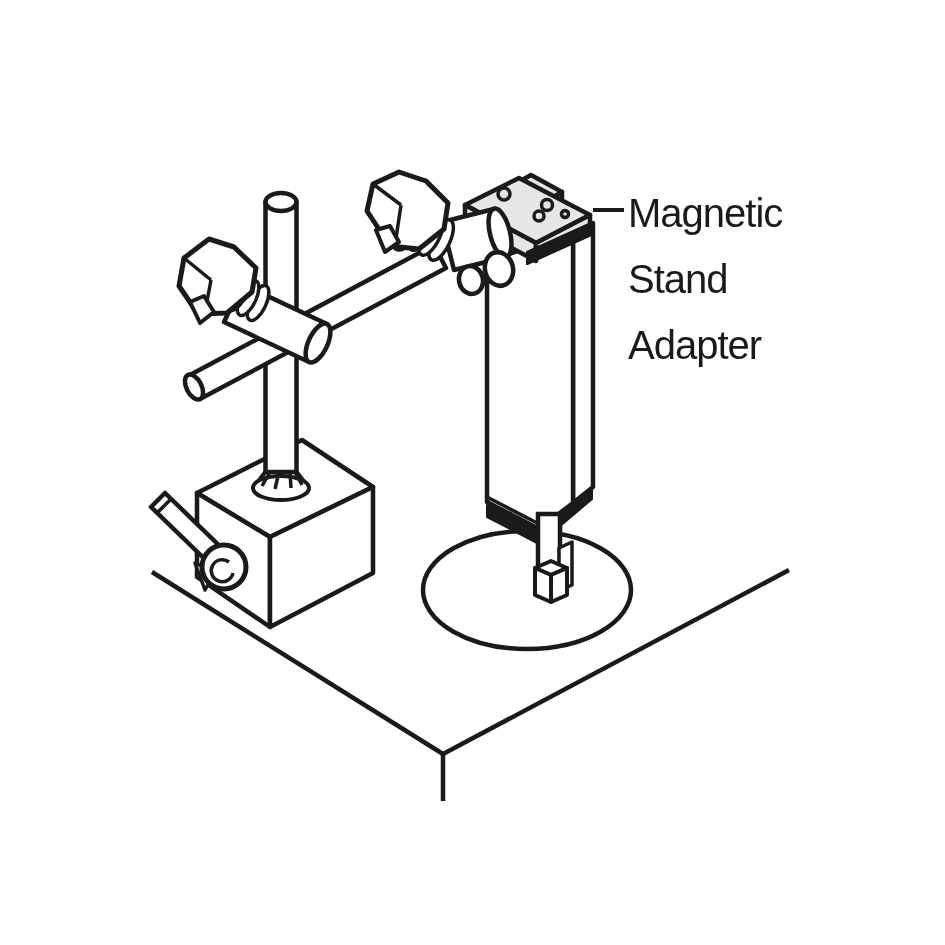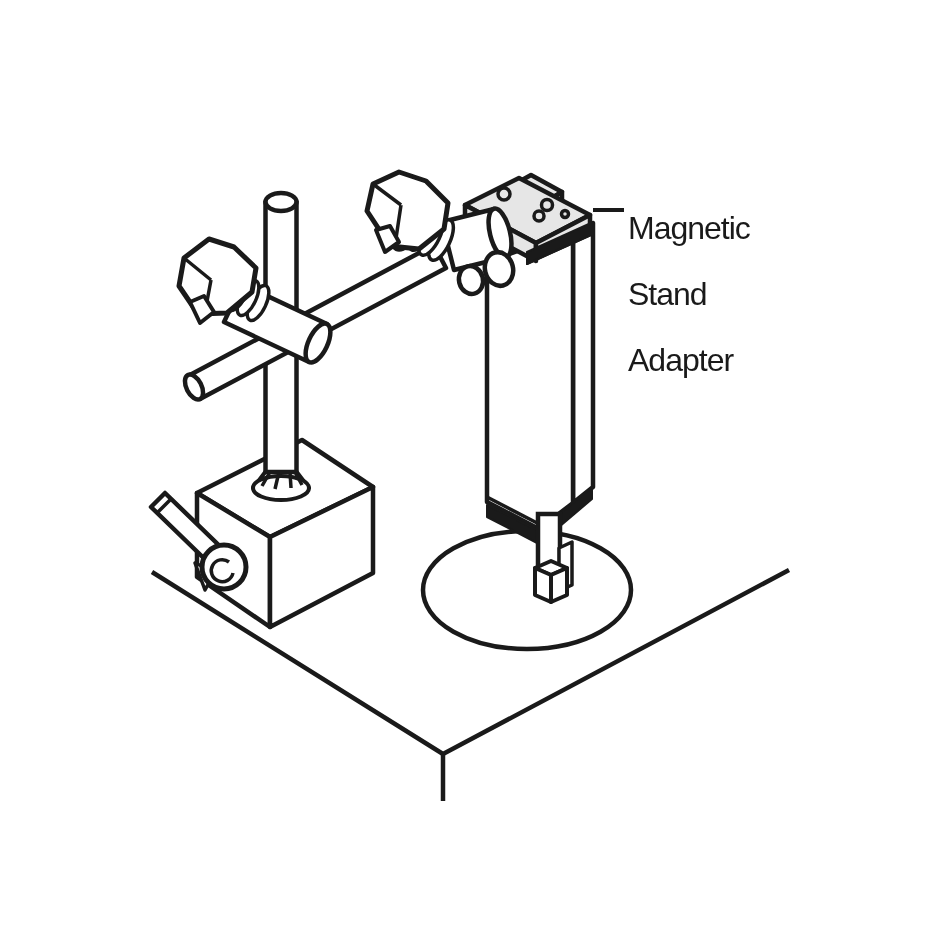--- a/index.html
+++ b/index.html
@@ -13,22 +13,22 @@
   svg{position:absolute;left:0;top:0;}
   
   .ln{fill:none;stroke:var(--line,#1a1a1a);stroke-width:4.5;stroke-linejoin:round;}
   .ln-thin{fill:none;stroke:var(--line,#1a1a1a);stroke-width:3.5;stroke-linejoin:round;}
   .wh{fill:#ffffff;stroke:var(--line,#1a1a1a);stroke-width:4.5;stroke-linejoin:round;}
   .wh-thin{fill:#ffffff;stroke:var(--line,#1a1a1a);stroke-width:3.5;stroke-linejoin:round;}
   .gy{fill:var(--fill-light,#e6e6e6);stroke:var(--line,#1a1a1a);stroke-width:4.5;stroke-linejoin:round;}
   .bk{fill:var(--line,#1a1a1a);stroke:var(--line,#1a1a1a);stroke-width:2;stroke-linejoin:round;}
   .callout-label{
     position:absolute;
-    left:628px; top:195px;
-    font-size:32px;
+    left:628px; top:180px;
+    font-size:40px;
     line-height:66px;
     letter-spacing:-1px;
     color:var(--line,#1a1a1a);
     white-space:pre-line;
   }
 </style>
 </head>
 <body>
 
 <div class="stage">

